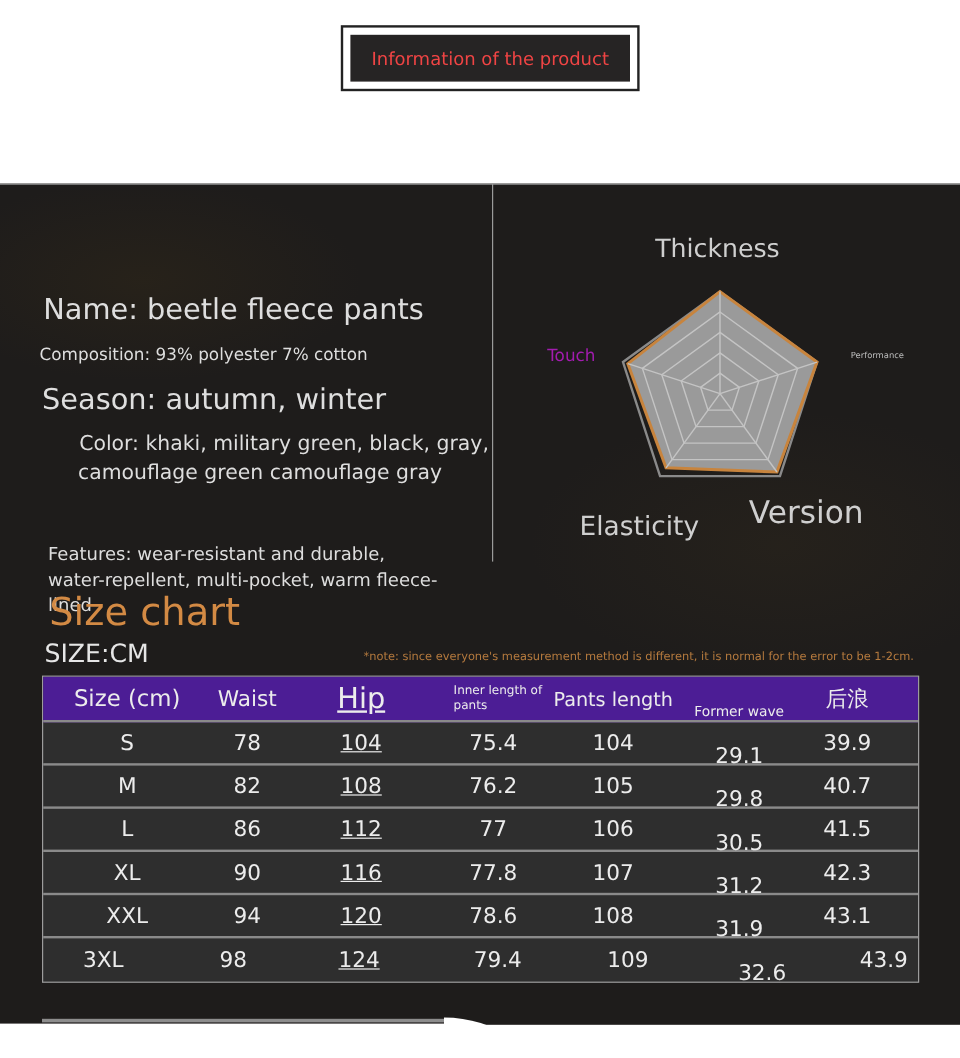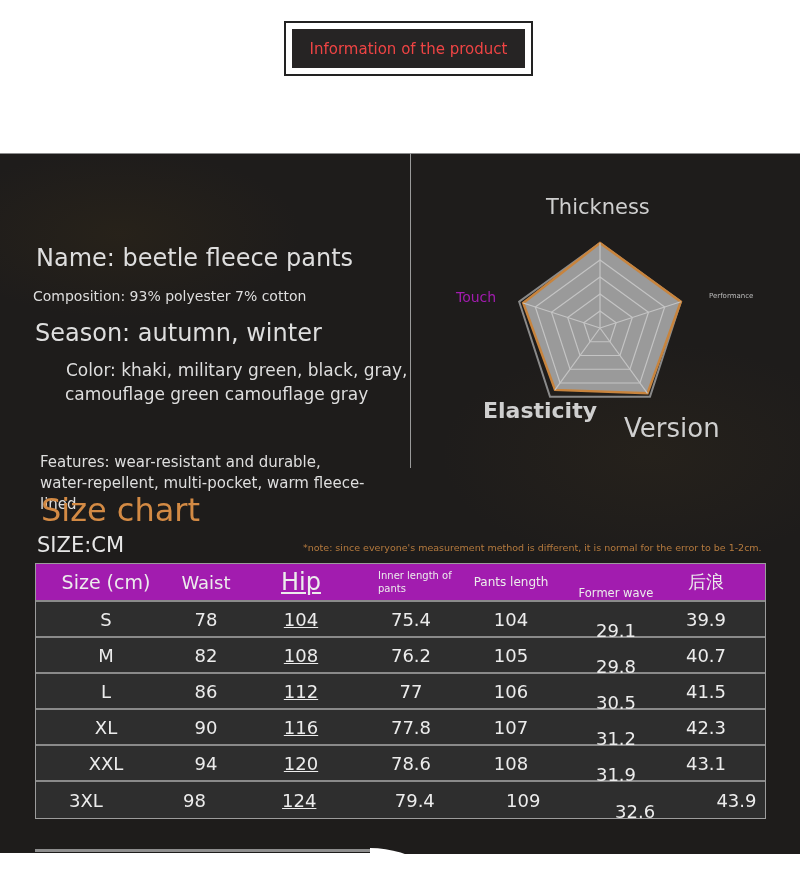--- a/index.html
+++ b/index.html
@@ -33,41 +33,41 @@
   .comp { left: 33px; top: 288px; font-size: 14px; }
   .season { left: 35px; top: 319px; font-size: 24px; }
   .color1 { left: 66px; top: 360px; font-size: 17px; }
   .color2 { left: 65px; top: 384px; font-size: 17px; }
   .feat { left: 40px; top: 432px; font-size: 15px; line-height: 21px; white-space: normal; width: 330px; margin-top: 20px; }
 
   .radar-label { position: absolute; color: #cfcfcf; white-space: nowrap; }
   .lbl-thick { left: 546px; top: 195px; font-size: 21px; }
   .lbl-touch { left: 456px; top: 289px; font-size: 14px; color: #a21caf; }
   .lbl-perf { left: 709px; top: 292px; font-size: 7px; color: #bdbdbd; }
-  .lbl-elast { left: 483px; top: 398px; font-size: 22px; font-weight: bold; }
+  .lbl-elast { left: 483px; top: 427px; font-size: 22px; }
   .lbl-vers { left: 624px; top: 413px; font-size: 26px; }
   .radar { position: absolute; left: 500px; top: 225px; width: 200px; height: 200px; }
 
   .size-title { position: absolute; left: 41px; top: 491px; font-size: 32px; color: #d38a44; }
   .size-unit { position: absolute; left: 37px; top: 533px; font-size: 21px; color: #e6e6e6; }
   .note { position: absolute; left: 303px; top: 542px; font-size: 9.5px; color: #b57a3e; white-space: nowrap; }
 
   .table {
     position: absolute; left: 35px; top: 563px; width: 731px; border: 1px solid #9c9c9c;
     box-sizing: border-box; background: #2e2e2e;
   }
   .trow { display: flex; height: 36px; align-items: center; border-bottom: 2px solid #8a8a8a; box-sizing: border-box; }
   .trow:last-child { border-bottom: none; gap: 37px; }
-  .thead { background: #a21caf; height: 38px; border-bottom: 2px solid #8a8a8a; }
+  .thead { background: #4c1d95; height: 38px; border-bottom: 2px solid #8a8a8a; }
   .cell { text-align: center; color: #ececec; font-size: 18px; }
   .c0 { width: 140px; } .c1 { width: 60px; } .c2 { width: 130px; text-decoration: underline; } .c3 { width: 90px; }
   .c4 { width: 110px; } .c5 { width: 100px; margin-top: 22px; } .c6 { width: 80px; }
   .thead .c0 { font-size: 19px; } .thead .c1 { font-size: 18px; } .thead .c2 { font-size: 24px; }
   .thead .c3 { font-size: 10px; text-align: left; padding-left: 12px; box-sizing: border-box; line-height: 13px; }
-  .thead .c4 { font-size: 12px; } .thead .c5 { font-size: 11.5px; line-height: 15px; } .thead .c6 { font-size: 18px; }
+  .thead .c4 { font-size: 16px; } .thead .c5 { font-size: 11.5px; line-height: 15px; } .thead .c6 { font-size: 18px; }
   .bottom-line { position: absolute; left: 35px; top: 849px; width: 335px; height: 3px; background: #8d8d8d; }
   .white-cutout-l { position: absolute; left: 0; top: 853px; width: 375px; height: 29px; background: #fff; }
   .white-blob-l {
     position: absolute; left: 370px; top: 848px; width: 80px; height: 60px; background: #fff;
     border-radius: 0 100% 0 0;
   }
   .white-blob-r {
     position: absolute; left: 690px; top: 855px; width: 120px; height: 40px; background: #fff;
     border-radius: 100% 0 0 0;
   }

